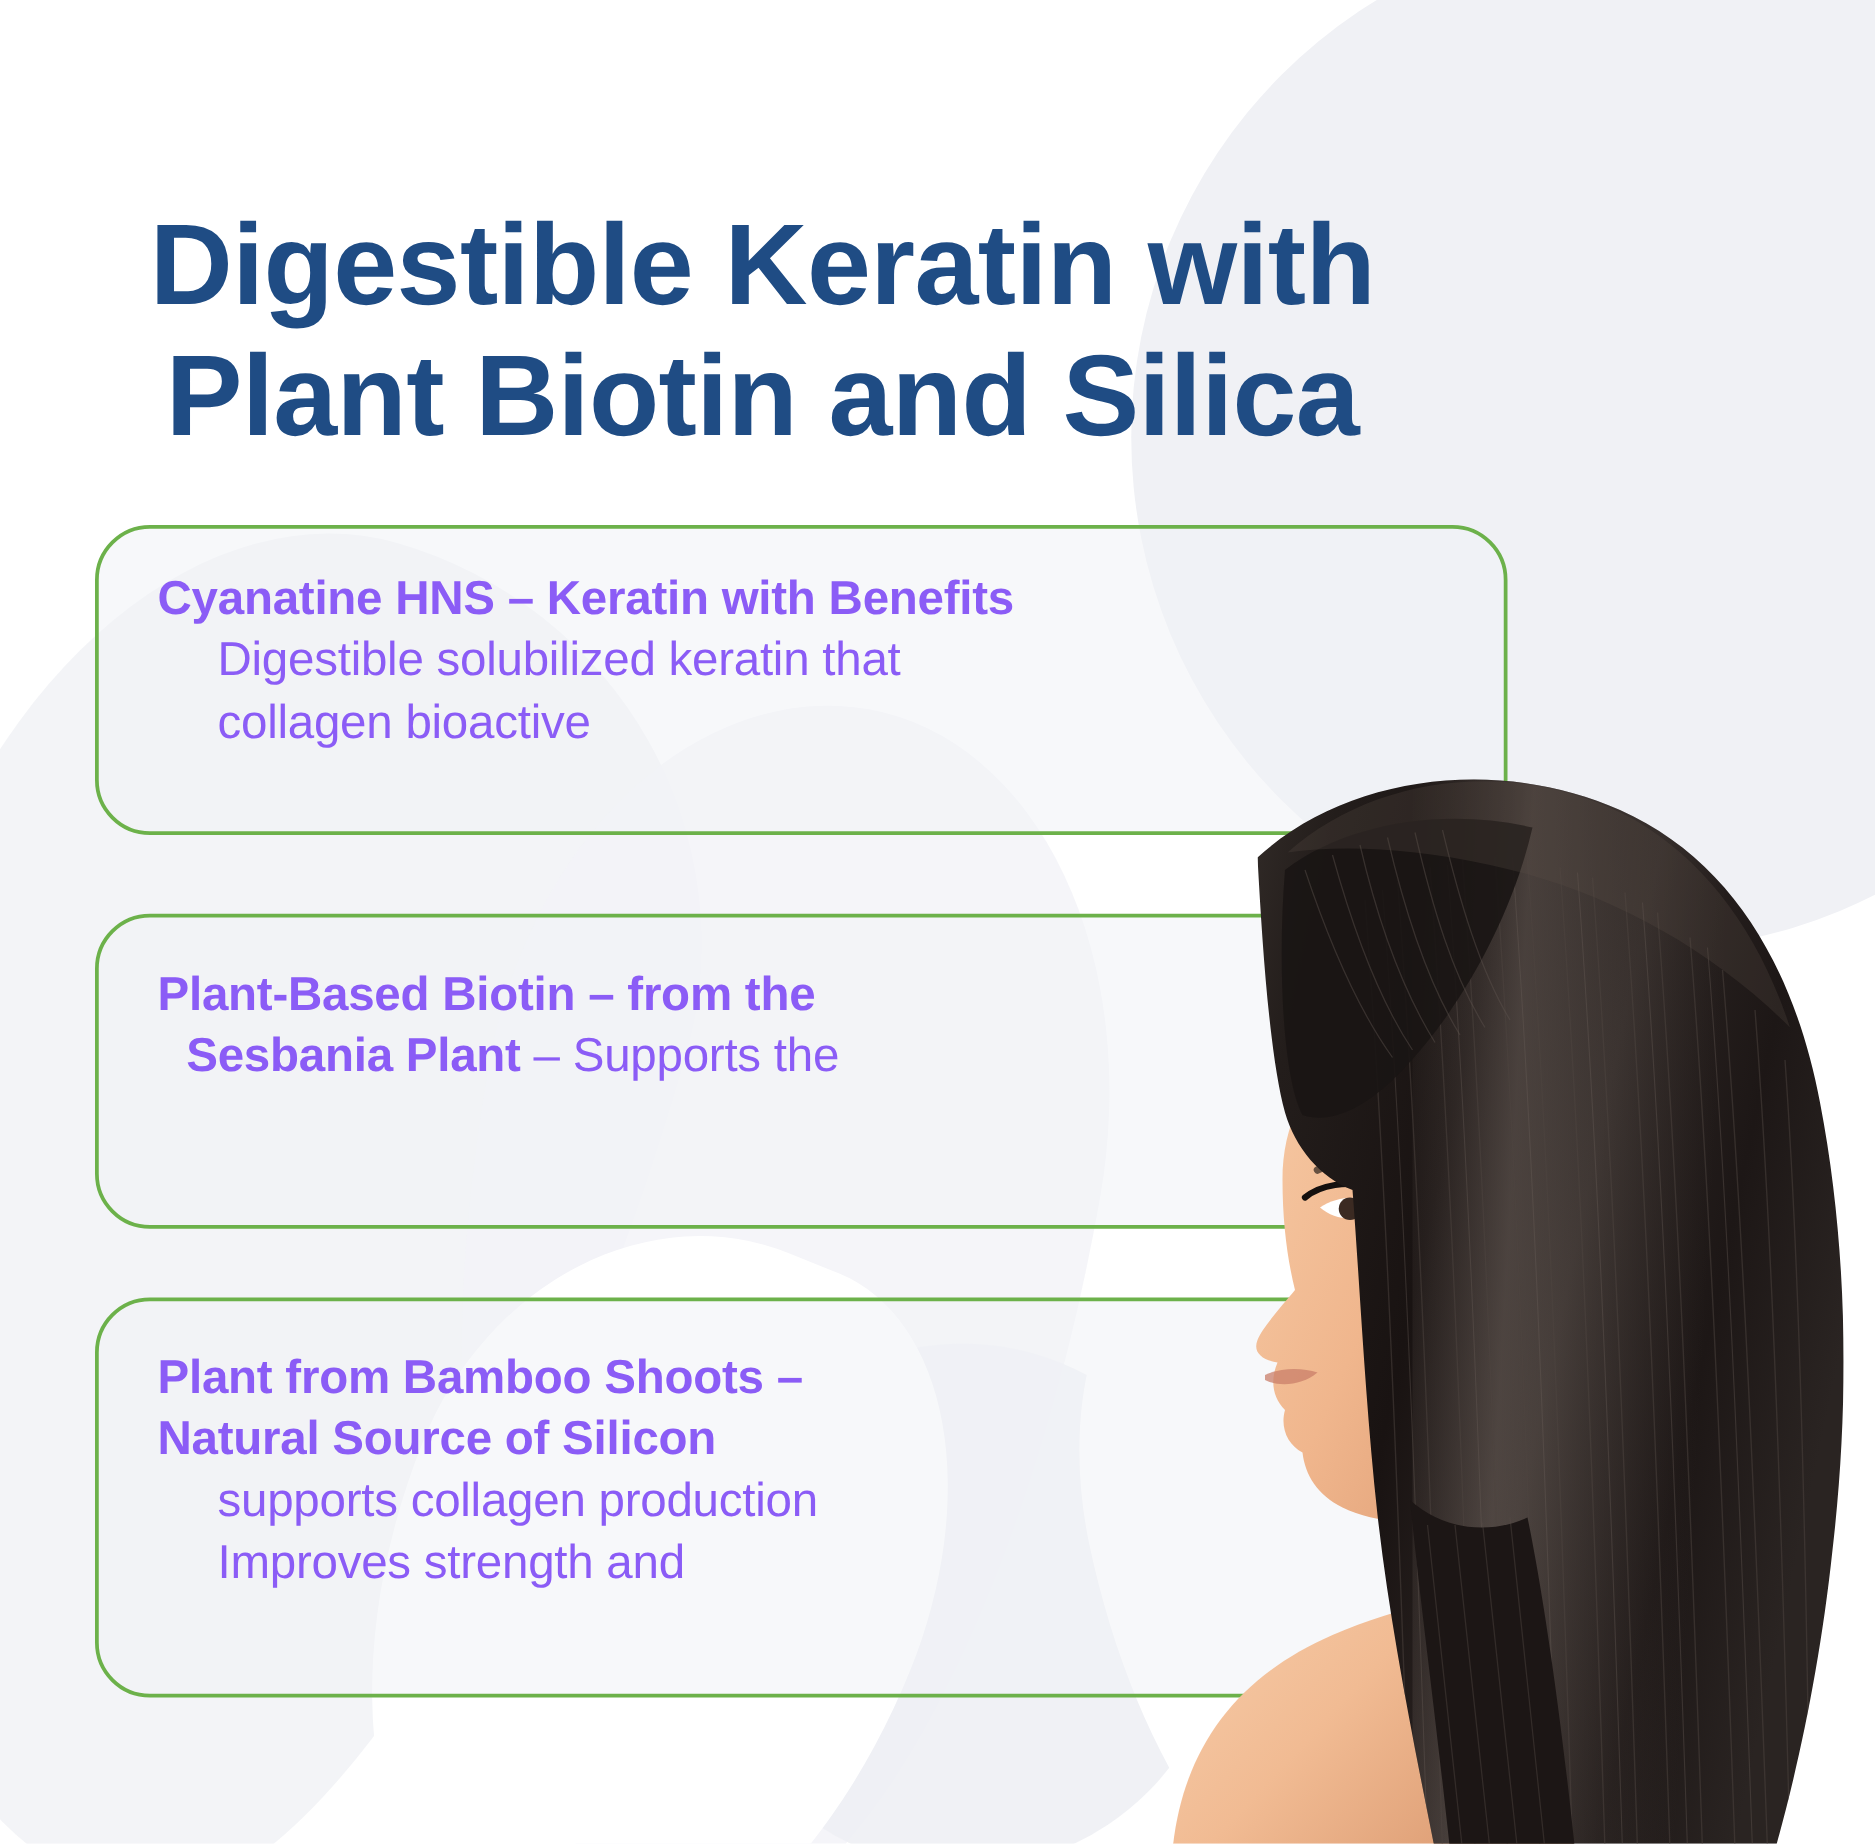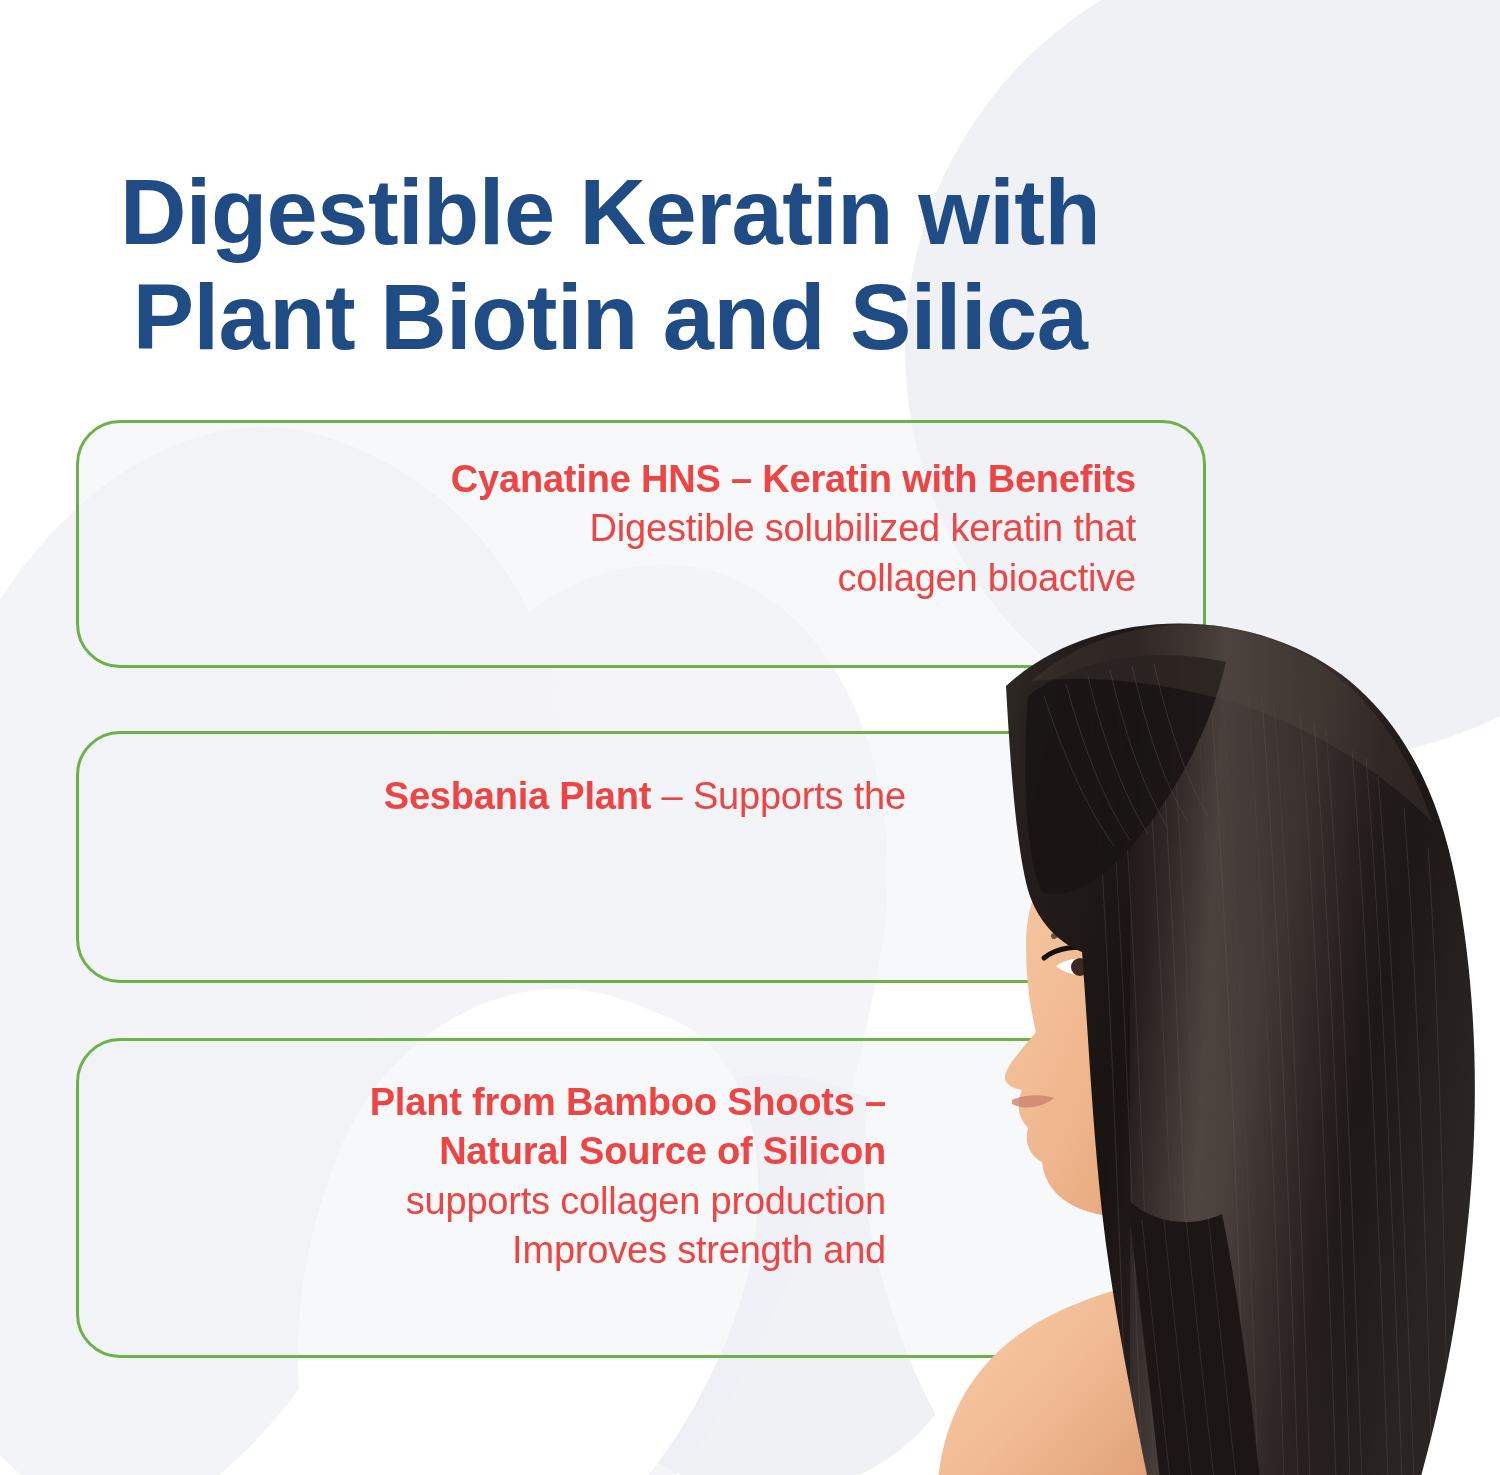--- a/index.html
+++ b/index.html
@@ -87,33 +87,32 @@
     background:rgba(241,242,246,0.55);
     z-index:4;
   }
   #card-1{left:76px;top:420px;width:1130px;height:248px;}
   #card-2{left:76px;top:731px;width:1130px;height:252px;}
   #card-3{left:76px;top:1038px;width:1130px;height:320px;}
 
   .card-text{
     position:absolute;
     z-index:5;
-    color:#ef4444;
+    color:#8b5cf6;
     font-size:38px;
     line-height:1.30;
     letter-spacing:-0.2px;
-    text-align:right;
   }
   #text-1{left:126px;top:455px;width:1010px;}
   #text-2{left:126px;top:772px;width:780px;}
   #text-3{left:126px;top:1078px;width:760px;}
 
   .card-text b{font-weight:bold;margin-left:23px;}
   .lead{font-weight:bold;display:block;}
-  .body-line{display:block;}
+  .body-line{display:block;margin-left:48px;}
   .mixed{display:block;}
 
   
   .photo{
     position:absolute;
     left:830px;top:600px;
     width:700px;height:880px;
     z-index:8;
     pointer-events:none;
   }
@@ -140,20 +139,21 @@
 
   <div class="card" id="card-1"></div>
   <div class="card-text" id="text-1">
     <span class="lead">Cyanatine HNS – Keratin with Benefits</span>
     <span class="body-line">Digestible solubilized keratin that</span>
     <span class="body-line">collagen bioactive</span>
   </div>
 
   <div class="card" id="card-2"></div>
   <div class="card-text" id="text-2">
+    <span class="lead">Plant-Based Biotin – from the</span>
     <span class="mixed"><b>Sesbania Plant</b><span> – Supports the</span></span>
   </div>
 
   <div class="card" id="card-3"></div>
   <div class="card-text" id="text-3">
     <span class="lead">Plant from Bamboo Shoots –</span>
     <span class="lead">Natural Source of Silicon</span>
     <span class="body-line">supports collagen production</span>
     <span class="body-line">Improves strength and</span>
   </div>

